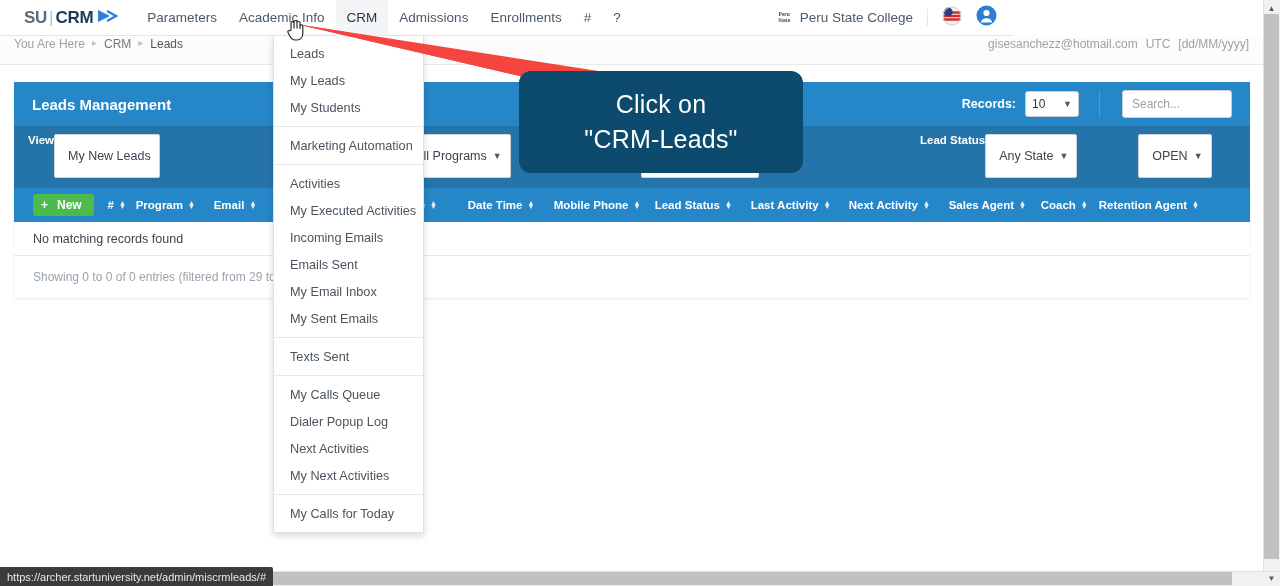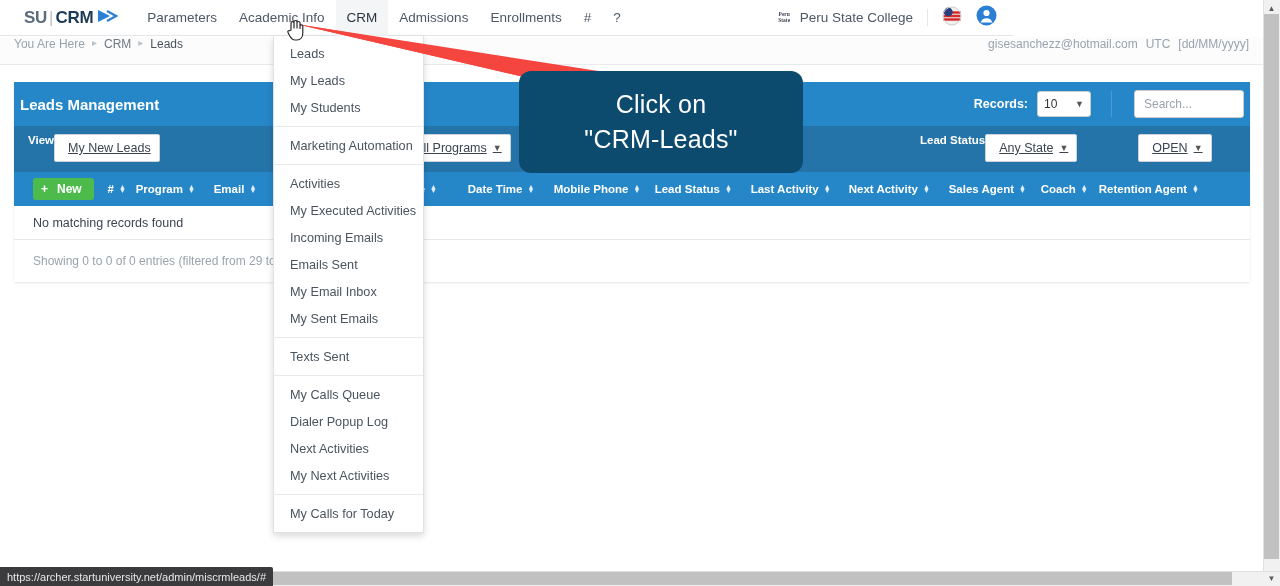--- a/index.html
+++ b/index.html
@@ -53,21 +53,21 @@
   .crumbbar .cur { color:#4b545c; }
   .crumb-right { margin-left:auto; padding-right:14px; display:flex; gap:8px; color:#9aa3ac; }
 
   
   .card {
     position:absolute; left:14px; top:82px; width:1236px;
     background:#fff; box-shadow:0 1px 2px rgba(0,0,0,.10);
   }
   .card-head {
     height:44px; background:#2586c8; display:flex; align-items:center;
-    padding:0 6px; color:#fff;
+    padding:0 18px; color:#fff;
   }
   .card-head .title { font-size:15px; font-weight:bold; }
   .card-head .right { margin-left:auto; display:flex; align-items:center; }
   .card-head .reclabel { font-size:12.5px; font-weight:bold; margin-right:9px; }
   .sel-records {
     width:54px; height:26px; background:#fff; border:1px solid #ccc; border-radius:3px;
     font-size:12px; color:#333; display:flex; align-items:center; padding:0 6px;
     position:relative;
   }
   .sel-records .v { flex:1; }
@@ -80,24 +80,23 @@
 
   
   .filterbar {
     background:#2574a9; padding:8px 12px 10px 12px; display:flex; gap:10px; align-items:flex-end;
   }
   .fgroup { display:flex; flex-direction:row; }
   .fgroup .flabel {
     font-size:11.5px; font-weight:bold; color:#ffffff; margin-bottom:4px; margin-left:2px;
   }
   .fselect {
-    height:28px; background:#fff; border:1px solid #cfd4d8; border-radius:2px;
+    height:44px; background:#fff; border:1px solid #cfd4d8; border-radius:2px;
     font-size:12.5px; color:#3c4450; display:flex; align-items:center;
     padding:0 8px 0 13px;
-    text-decoration:underline;
   }
   .fselect .v { flex:1; white-space:nowrap; overflow:hidden; }
   .caret { color:#555; font-size:9px; margin-left:6px; }
 
   
   .tablehead {
     background:#2586c8; display:flex; align-items:center; height:34px;
     color:#fff; font-size:11.5px; font-weight:bold;
   }
   .btn-new {

